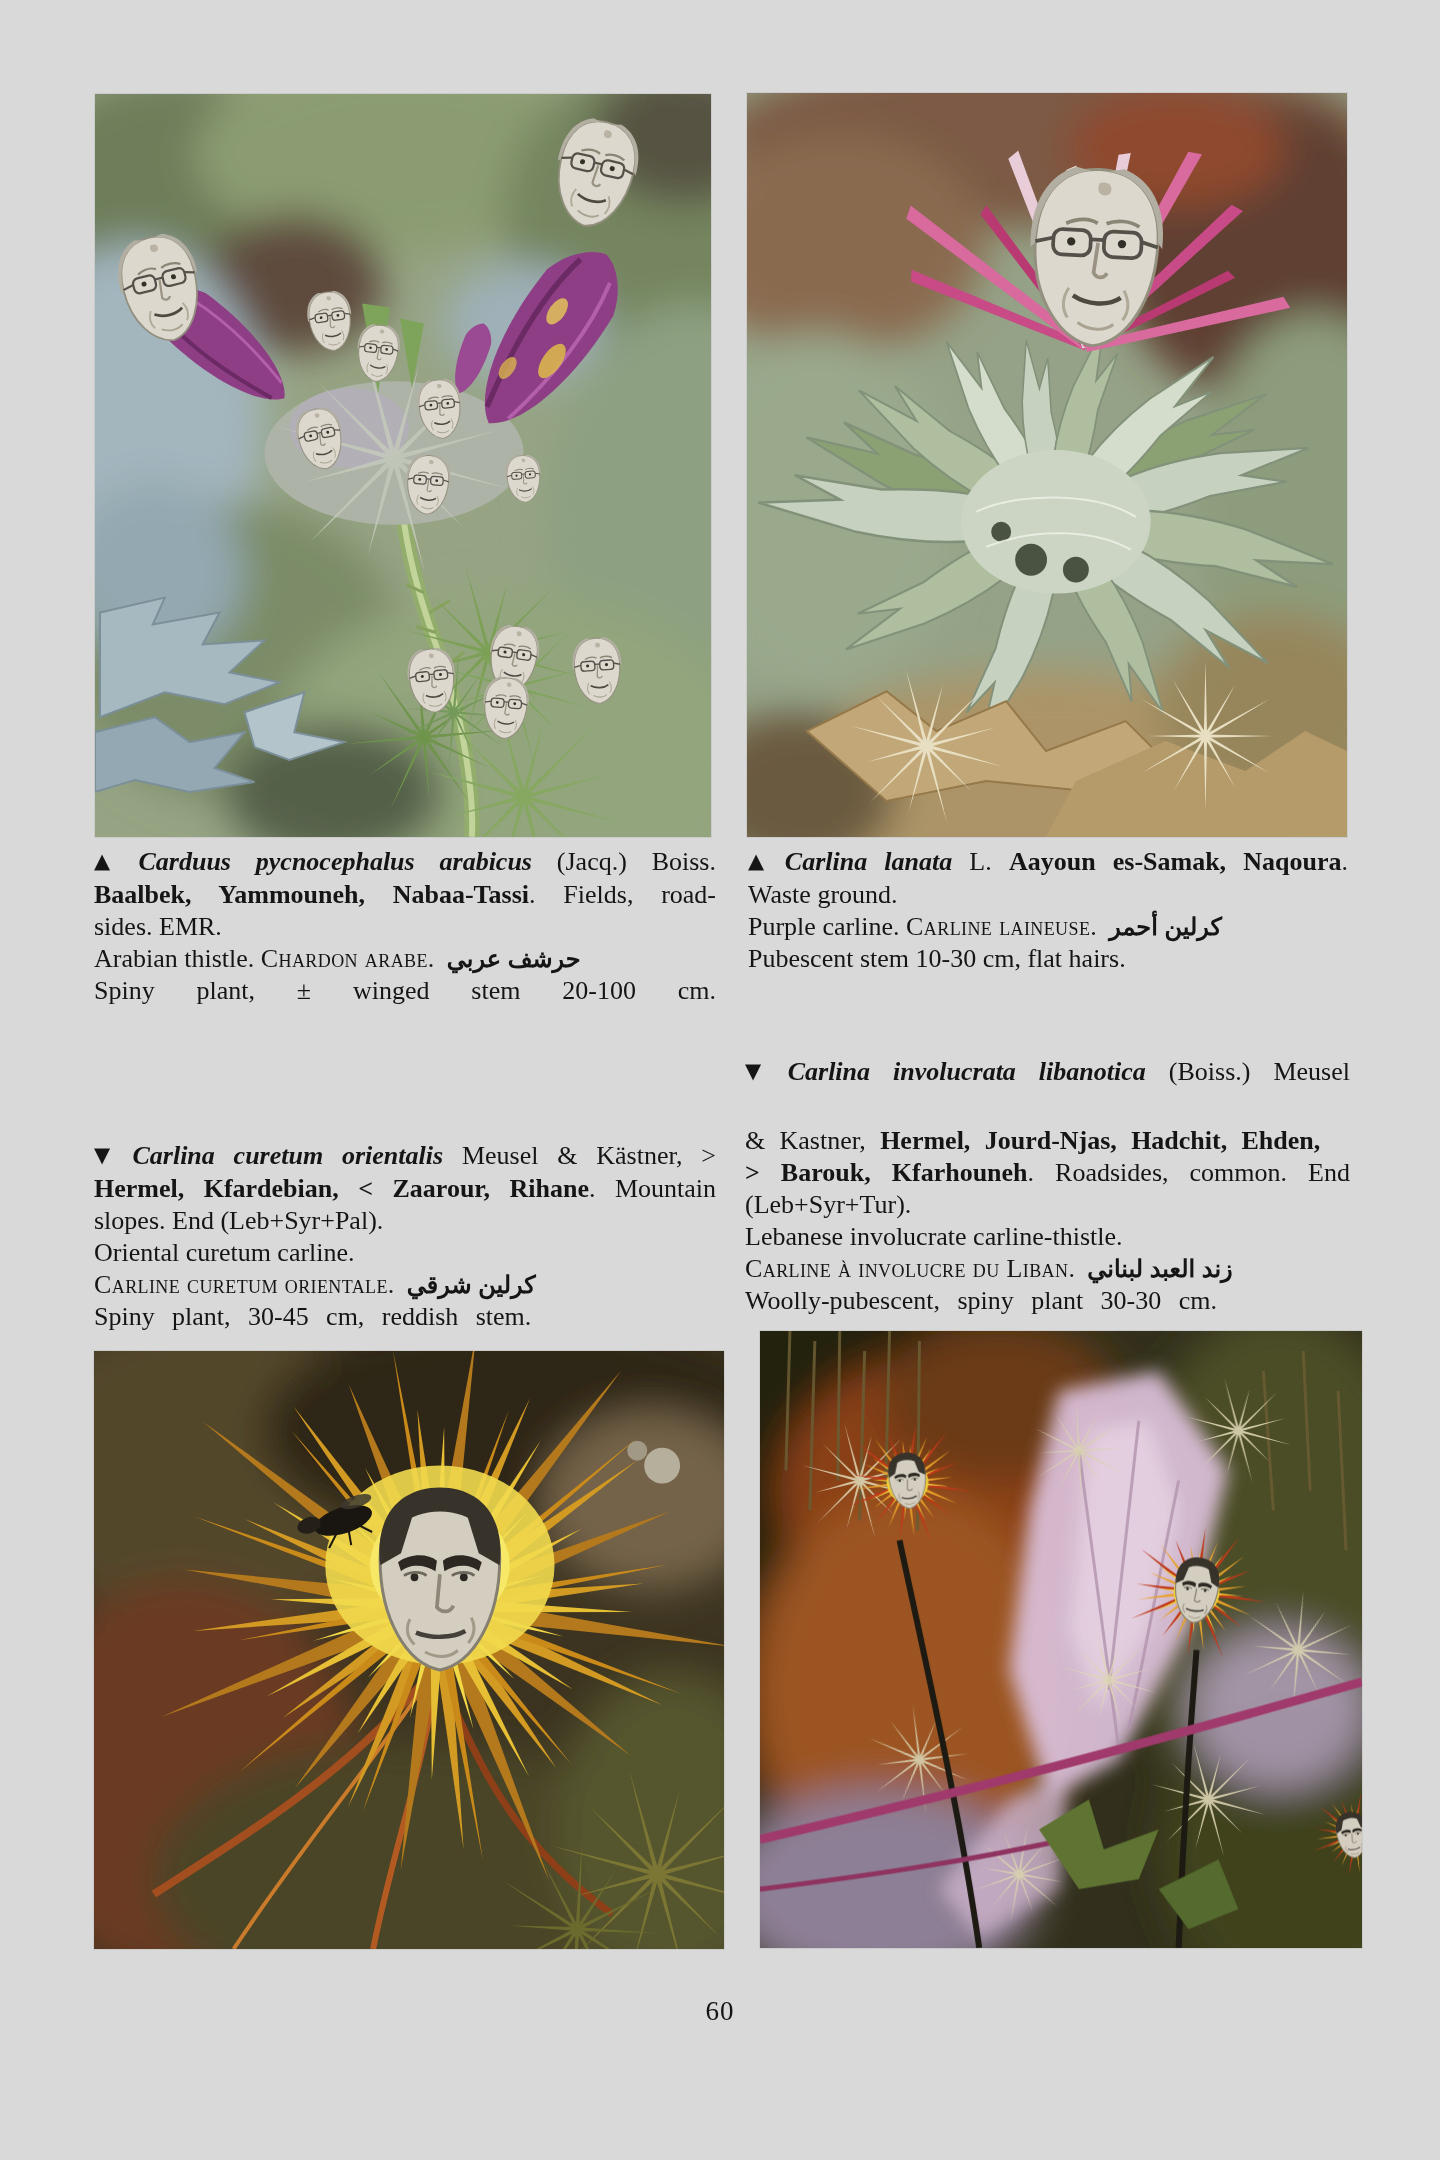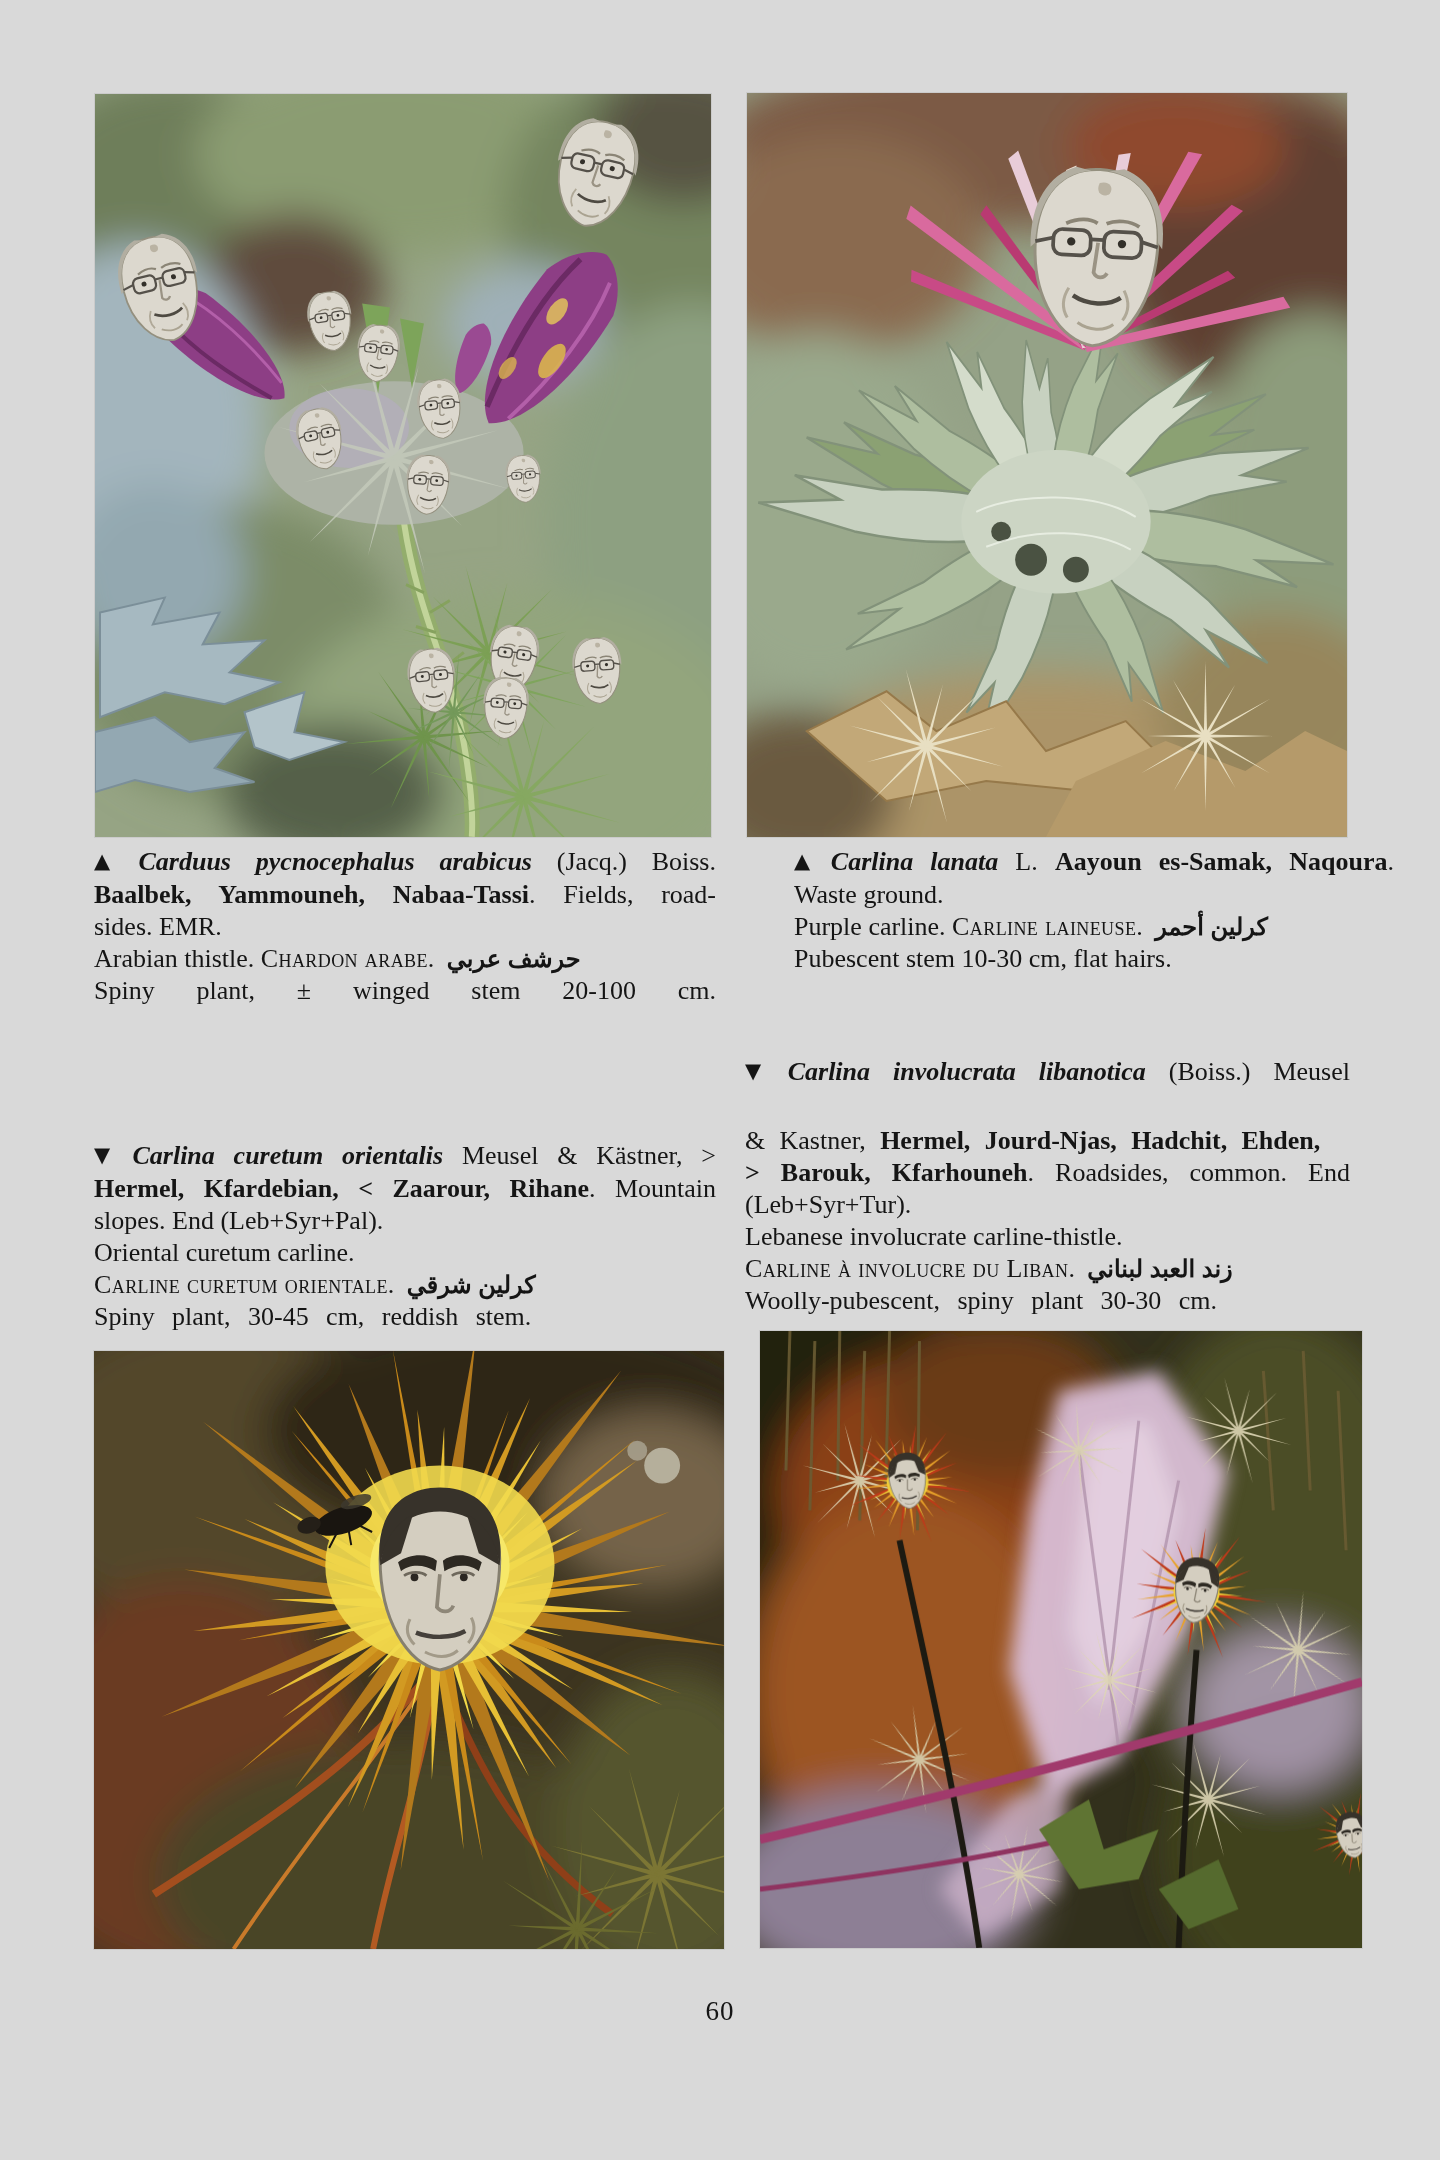--- a/index.html
+++ b/index.html
@@ -274,21 +274,21 @@
     <span>sides. EMR.</span>
   </div>
   <div class="ln">
     <span>Arabian thistle. </span><span class="sc">Chardon arabe.</span><span class="ar" dir="rtl" lang="ar">حرشف عربي</span>
   </div>
   <div class="ln just">
     <span>Spiny plant, ± winged stem 20-100 cm.</span>
   </div>
 </section>
 
-<section class="entry" style="left:748px;top:846px;width:600px;margin-left:46px;">
+<section class="entry" style="left:748px;top:846px;width:600px;">
   <div class="ln just">
     <span class="mk">▲</span><span class="bi">Carlina lanata</span><span> L. </span><span class="b">Aayoun es-Samak, Naqoura</span><span>.</span>
   </div>
   <div class="ln">
     <span>Waste ground.</span>
   </div>
   <div class="ln">
     <span>Purple carline. </span><span class="sc">Carline laineuse.</span><span class="ar" dir="rtl" lang="ar">كرلين أحمر</span>
   </div>
   <div class="ln">

